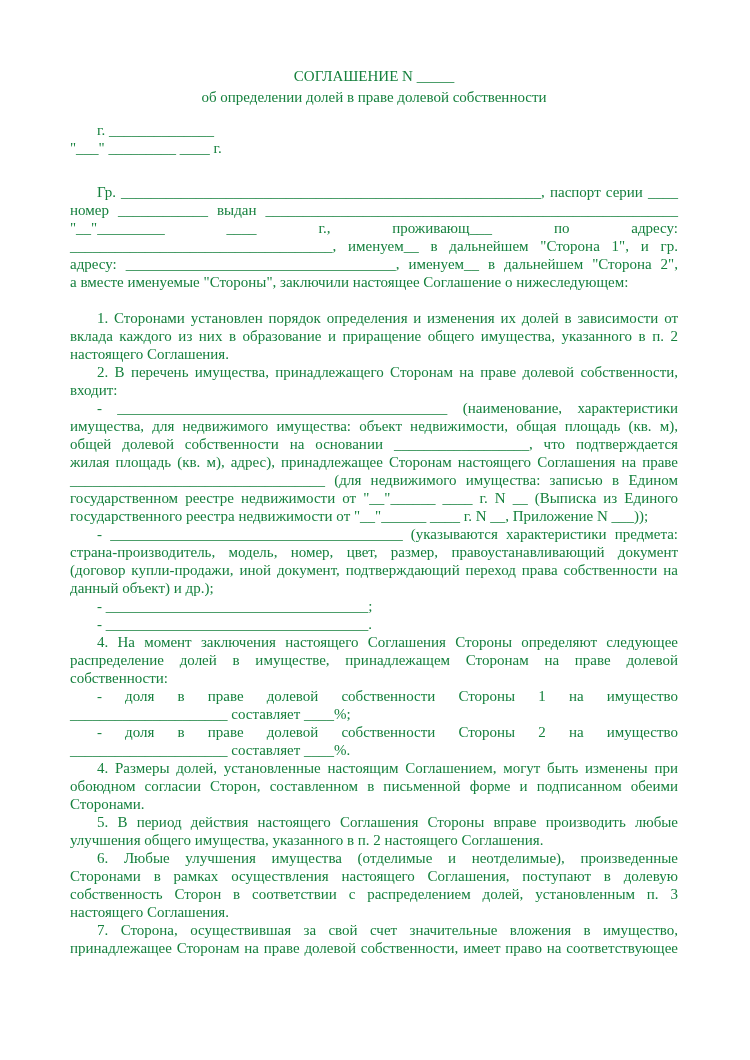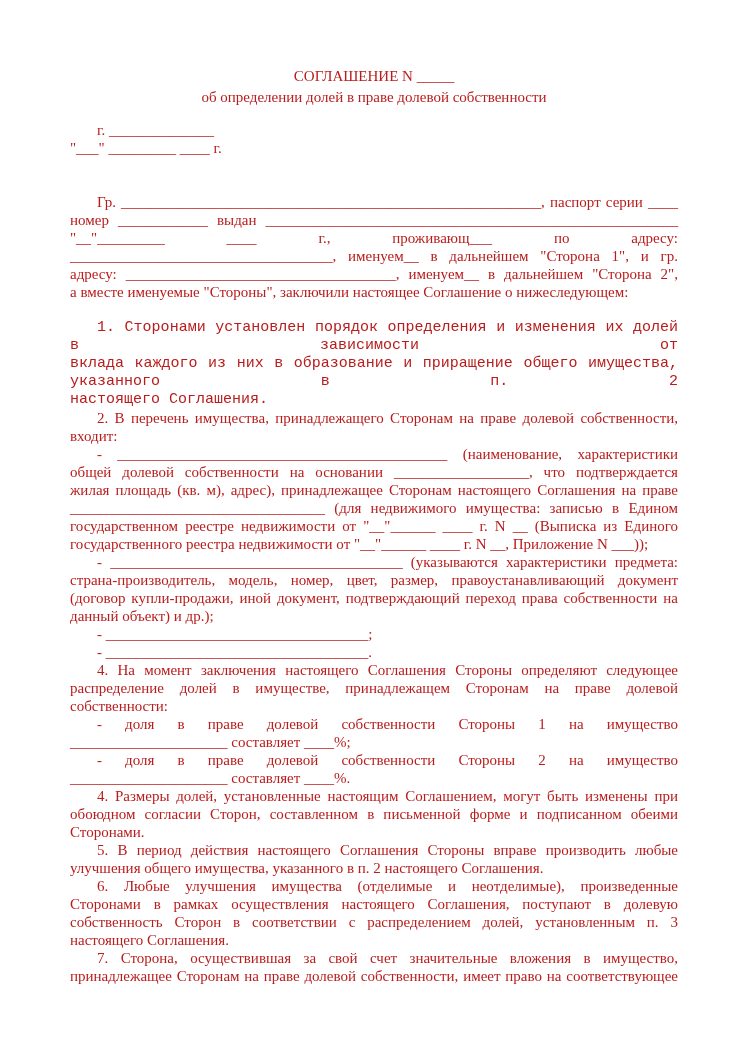--- a/index.html
+++ b/index.html
@@ -6,39 +6,39 @@
   .page {
     position: relative;
     width: 750px;
     height: 1060px;
     box-sizing: border-box;
     background: #ffffff;
     padding: 66px 72px 0 70px;
     font-family: "Liberation Serif", "DejaVu Serif", serif;
     font-size: 15px;
     line-height: 18px;
-    color: #b91c1c;
+    color: #15803d;
     overflow: hidden;
   }
   .doc-title, .doc-subtitle {
     text-align: center;
     line-height: 21px;
     white-space: nowrap;
   }
   .meta-line {
     display: flex;
     justify-content: space-between;
     margin-top: 13px;
     flex-direction: column;
   }
   .meta-line .city { margin-left: 27px; white-space: nowrap; }
   .meta-line .date { white-space: nowrap; }
-  .content { margin-top: 36px; }
+  .content { margin-top: 26px; }
   .block { margin: 0; }
-  .block.spaced { margin-top: 18px; font-family: Liberation Mono, monospace; }
+  .block.spaced { margin-top: 18px; }
   .ln {
     text-align: justify;
     text-align-last: justify;
     -moz-text-align-last: justify;
   }
   .ln.last {
     text-align-last: left;
     -moz-text-align-last: left;
   }
   .ln.ind { text-indent: 27px; }
@@ -73,20 +73,21 @@
       <div class="ln last">настоящего Соглашения.</div>
     </div>
 
     <div class="block">
       <div class="ln ind">2. В перечень имущества, принадлежащего Сторонам на праве долевой собственности,</div>
       <div class="ln last">входит:</div>
     </div>
 
     <div class="block">
       <div class="ln ind">- ____________________________________________ (наименование, характеристики</div>
+      <div class="ln">имущества, для недвижимого имущества: объект недвижимости, общая площадь (кв. м),</div>
       <div class="ln">общей долевой собственности на основании __________________, что подтверждается</div>
       <div class="ln">жилая площадь (кв. м), адрес), принадлежащее Сторонам настоящего Соглашения на праве</div>
       <div class="ln">__________________________________ (для недвижимого имущества: записью в Едином</div>
       <div class="ln">государственном реестре недвижимости от "__"______ ____ г. N __ (Выписка из Единого</div>
       <div class="ln last">государственного реестра недвижимости от "__"______ ____ г. N __, Приложение N ___));</div>
     </div>
 
     <div class="block">
       <div class="ln ind">- _______________________________________ (указываются характеристики предмета:</div>
       <div class="ln">страна-производитель, модель, номер, цвет, размер, правоустанавливающий документ</div>

